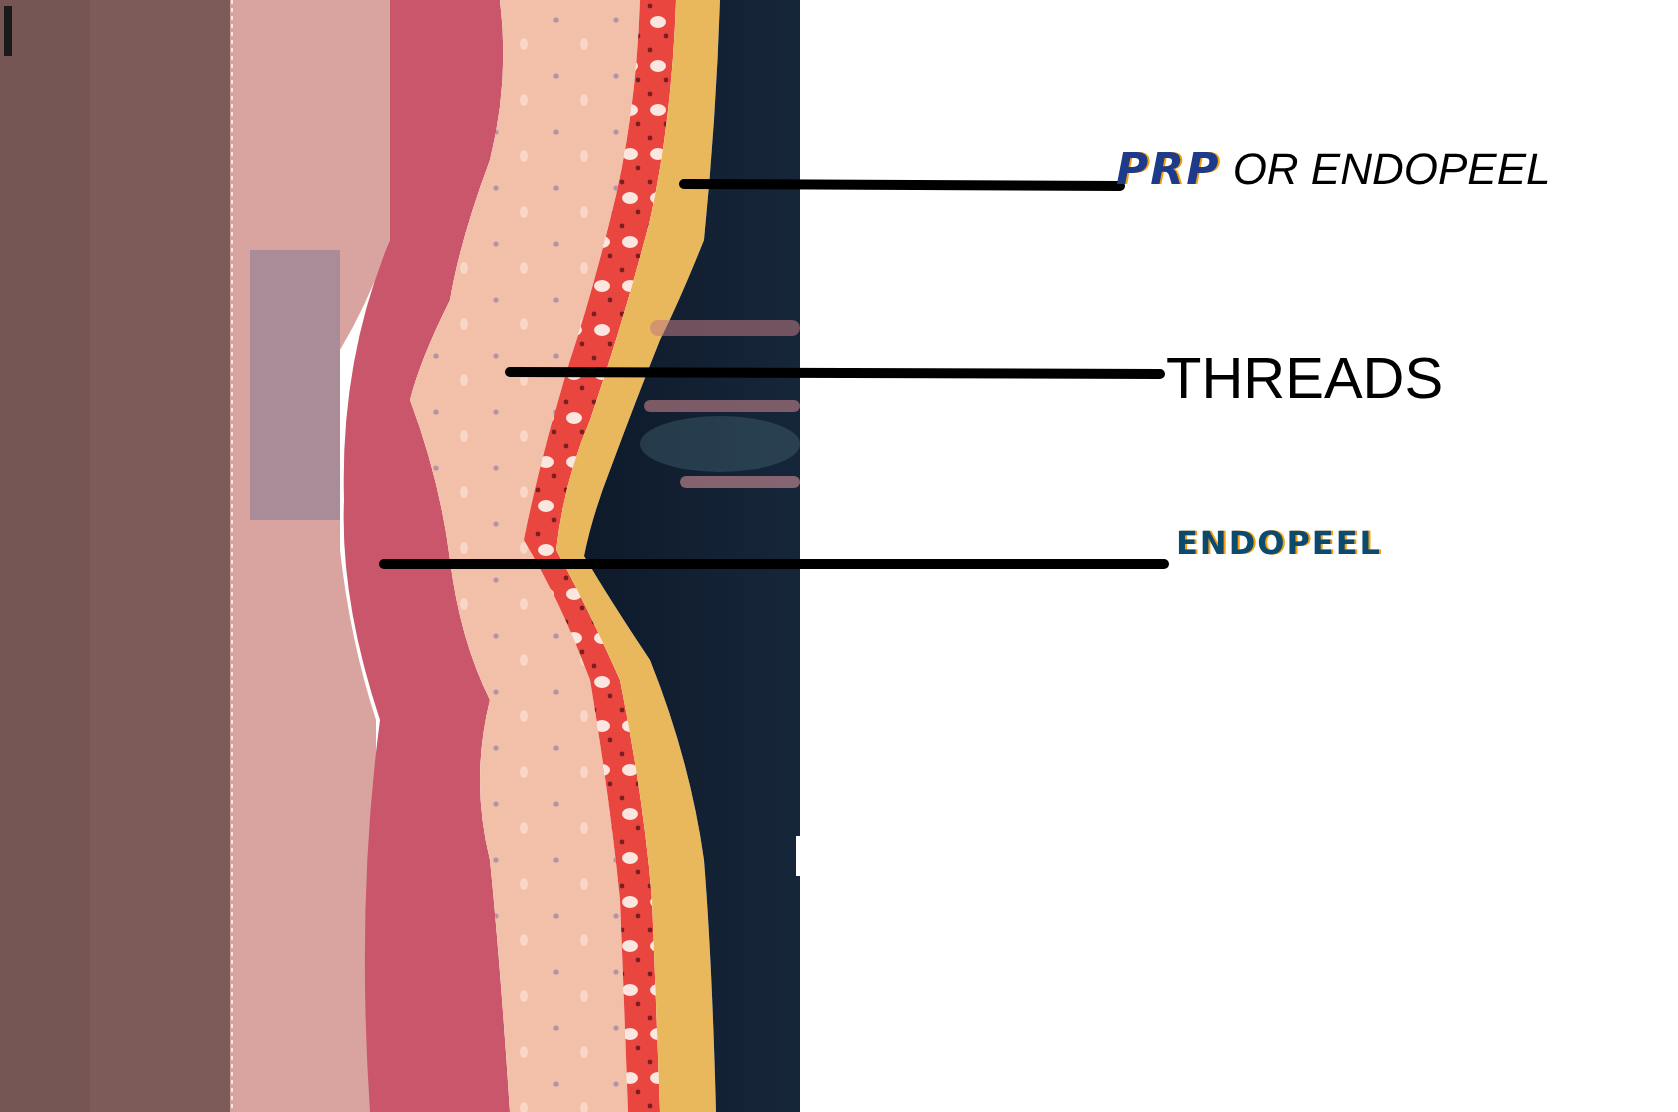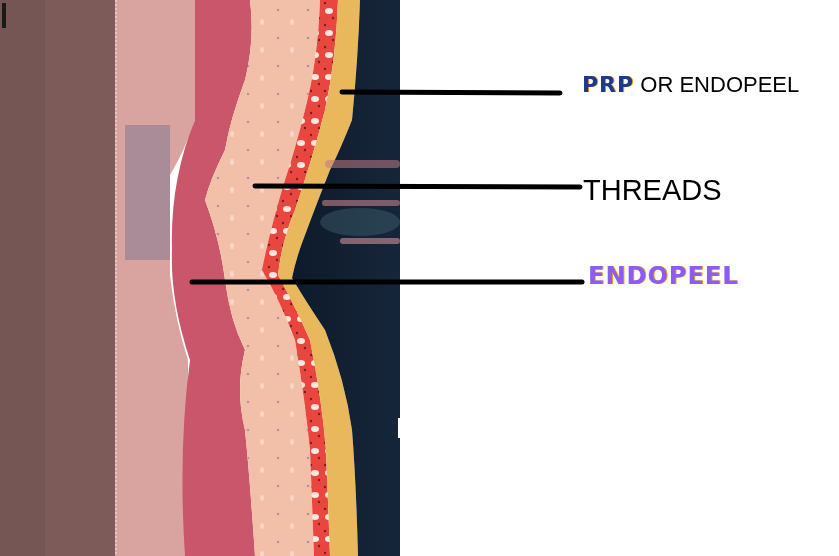--- a/index.html
+++ b/index.html
@@ -1,23 +1,23 @@
 <!DOCTYPE html>
 <html><head>
 <meta charset="utf-8">
 <style>
   html, body { margin:0; padding:0; background:#ffffff; }
   body { width:839px; height:556px; position:relative; overflow:hidden; font-family:"Liberation Sans", sans-serif; }
   #figure { position:absolute; left:0; top:0; width:839px; height:556px; }
   .label { position:absolute; font-family:"DejaVu Sans", sans-serif; color:#000; white-space:nowrap; }
-  .lbl-prp { left:582px; top:72px; font-size:22px; }
+  .lbl-prp { left:558px; top:72px; font-size:22px;font-style:italic; }
   .lbl-prp .accent { color:#1e3a8a; text-shadow:1px 0 0 #f59e0b; font-weight:bold; letter-spacing:1px; }
   .lbl-prp .rest { font-family:"Liberation Sans", sans-serif; font-size:22px; }
   .lbl-threads { left:583px; top:174px; font-size:29px; font-family:"Liberation Sans", sans-serif; }
-  .lbl-endopeel { left:588px; top:262px; font-size:24px; color:#8b5cf6; text-shadow:1px 0 0 #f59e0b; letter-spacing:1px; font-weight:bold;text-align:right; }
+  .lbl-endopeel { left:588px; top:262px; font-size:16px; color:#0c4a6e; text-shadow:1px 0 0 #f59e0b; letter-spacing:1px; font-weight:bold;text-align:right; }
 </style>
 </head>
 <body>
 
 <svg id="figure" viewBox="0 0 839 556" xmlns="http://www.w3.org/2000/svg">
   <defs>
     <linearGradient id="darkbg" x1="0" x2="1" y1="0" y2="0">
       <stop offset="0" stop-color="#0e1a2a"></stop>
       <stop offset="1" stop-color="#16263a"></stop>
     </linearGradient>

